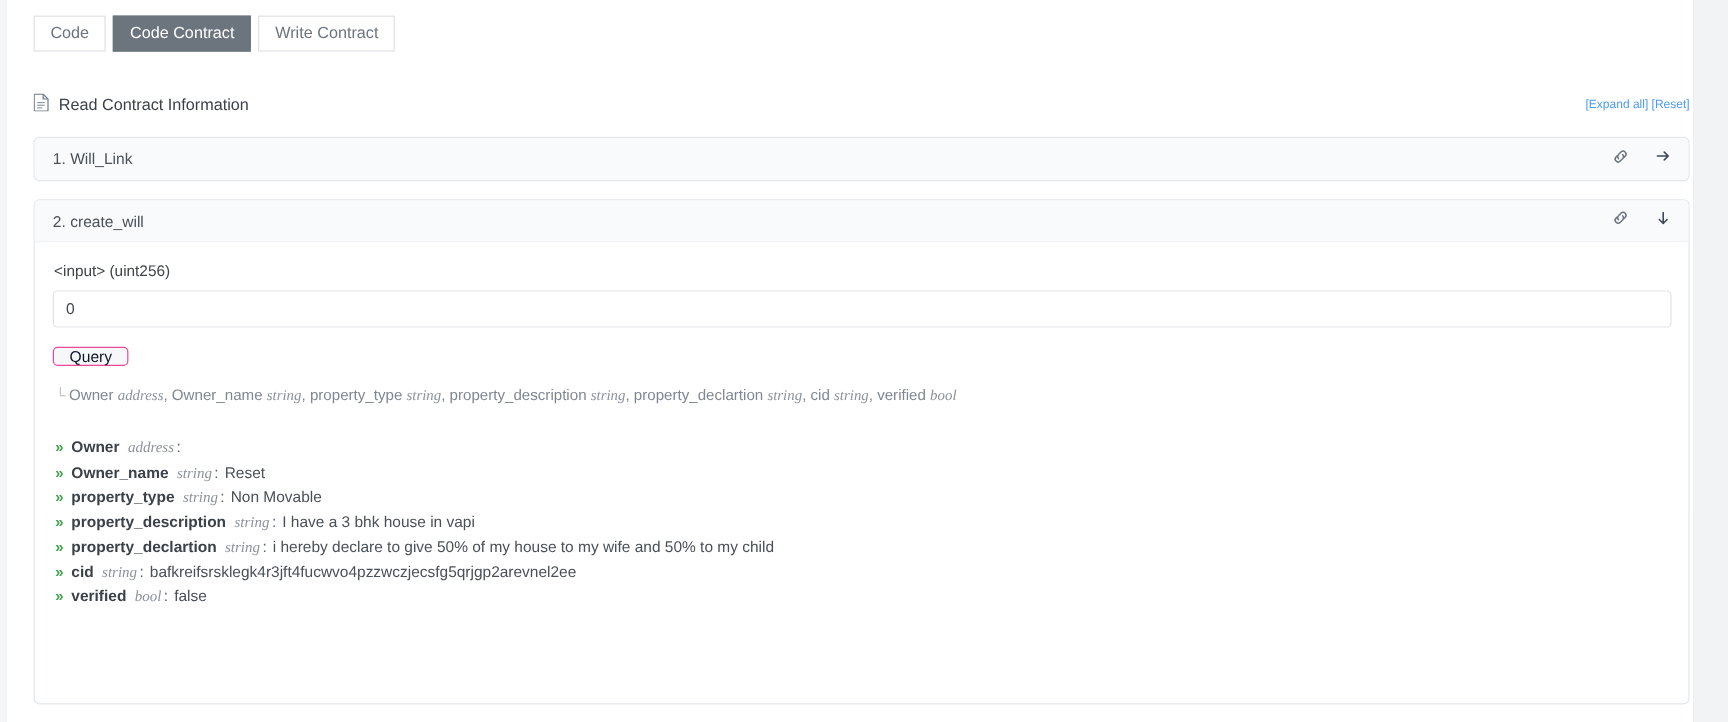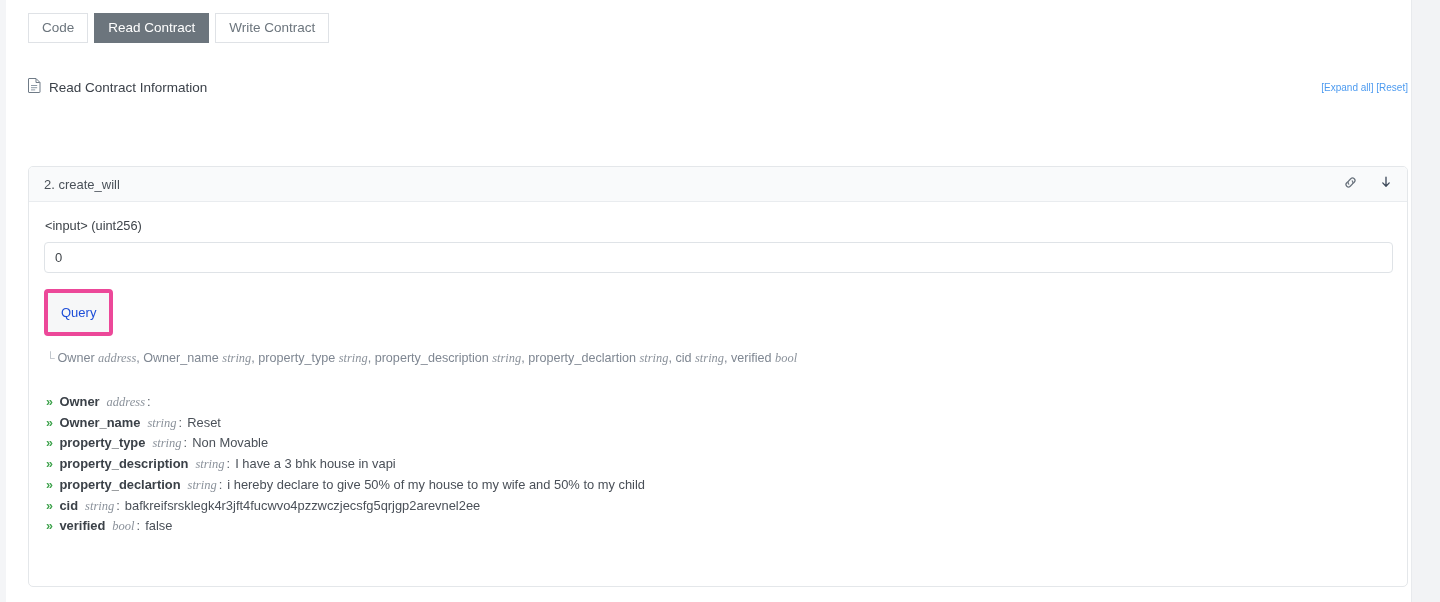--- a/index.html
+++ b/index.html
@@ -144,27 +144,27 @@
     font-size: 13px;
     font-family: "Liberation Sans", sans-serif;
     color: #41464b;
     background: #ffffff;
     border: 1px solid #dfe3e7;
     border-radius: 4px;
     outline: none;
   }
   .querybtn {
     margin-top: 16px;
-    height: 47px;
+    height: 16px;
     padding: 0 13px;
     font-size: 13px;
     font-family: "Liberation Sans", sans-serif;
-    color: #1d4ed8;
+    color: #0f172a;
     background: #f6f7f8;
-    border: 4px solid #ec4899;
+    border: 1px solid #ec4899;
     border-radius: 4px;
     cursor: pointer;
   }
   .signature {
     margin-top: 15px;
     font-size: 12.6px;
     color: #7f8792;
     margin-left: 2px;
     white-space: nowrap;
   }
@@ -223,21 +223,21 @@
 
 <div id="page">
 
   <div class="canvas">
 
     <div class="tabbar">
       <div class="tab">
         <span>Code</span>
       </div>
       <div class="tab active">
-        <span>Read Contract</span>
+        <span>Code Contract</span>
       </div>
       <div class="tab">
         <span>Write Contract</span>
       </div>
     </div>
 
     <div class="sectionrow">
       <div class="sectiontitle">
         <span class="doc-icon">
           <svg width="13" height="15" viewBox="0 0 13 15">
@@ -249,20 +249,38 @@
           </svg>
         </span>
         <span>Read Contract Information</span>
       </div>
       <div class="sectionlinks">
         <a>[Expand all]</a>
         <a>[Reset]</a>
       </div>
     </div>
 
+    <div class="card" id="card1">
+      <div class="cardhead">
+        <span class="cardtitle">1. Will_Link</span>
+        <span class="headicons">
+          <span class="hicon">
+            <svg width="15" height="15" viewBox="0 0 16 16">
+              <path d="M6.2 9.8a2.6 2.6 0 0 1 0-3.7l2.1-2.1a2.6 2.6 0 0 1 3.7 3.7l-1 1" fill="none" stroke="#6a737d" stroke-width="1.3" stroke-linecap="round"></path>
+              <path d="M9.8 6.2a2.6 2.6 0 0 1 0 3.7l-2.1 2.1a2.6 2.6 0 0 1-3.7-3.7l1-1" fill="none" stroke="#6a737d" stroke-width="1.3" stroke-linecap="round"></path>
+            </svg>
+          </span>
+          <span class="hicon">
+            <svg width="14" height="14" viewBox="0 0 16 16">
+              <path d="M2.5 8h10M9 4.3L12.8 8 9 11.7" fill="none" stroke="#3c4858" stroke-width="1.5" stroke-linecap="round" stroke-linejoin="round"></path>
+            </svg>
+          </span>
+        </span>
+      </div>
+    </div>
 
     <div class="card" id="card2">
       <div class="cardhead">
         <span class="cardtitle">2. create_will</span>
         <span class="headicons">
           <span class="hicon">
             <svg width="15" height="15" viewBox="0 0 16 16">
               <path d="M6.2 9.8a2.6 2.6 0 0 1 0-3.7l2.1-2.1a2.6 2.6 0 0 1 3.7 3.7l-1 1" fill="none" stroke="#6a737d" stroke-width="1.3" stroke-linecap="round"></path>
               <path d="M9.8 6.2a2.6 2.6 0 0 1 0 3.7l-2.1 2.1a2.6 2.6 0 0 1-3.7-3.7l1-1" fill="none" stroke="#6a737d" stroke-width="1.3" stroke-linecap="round"></path>
             </svg>

